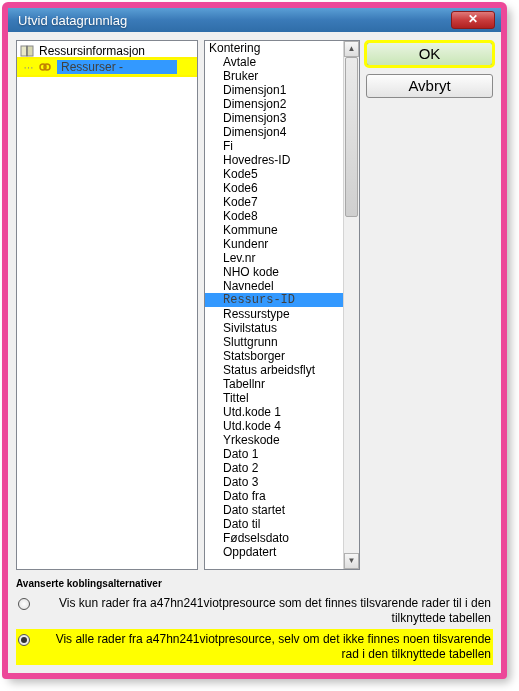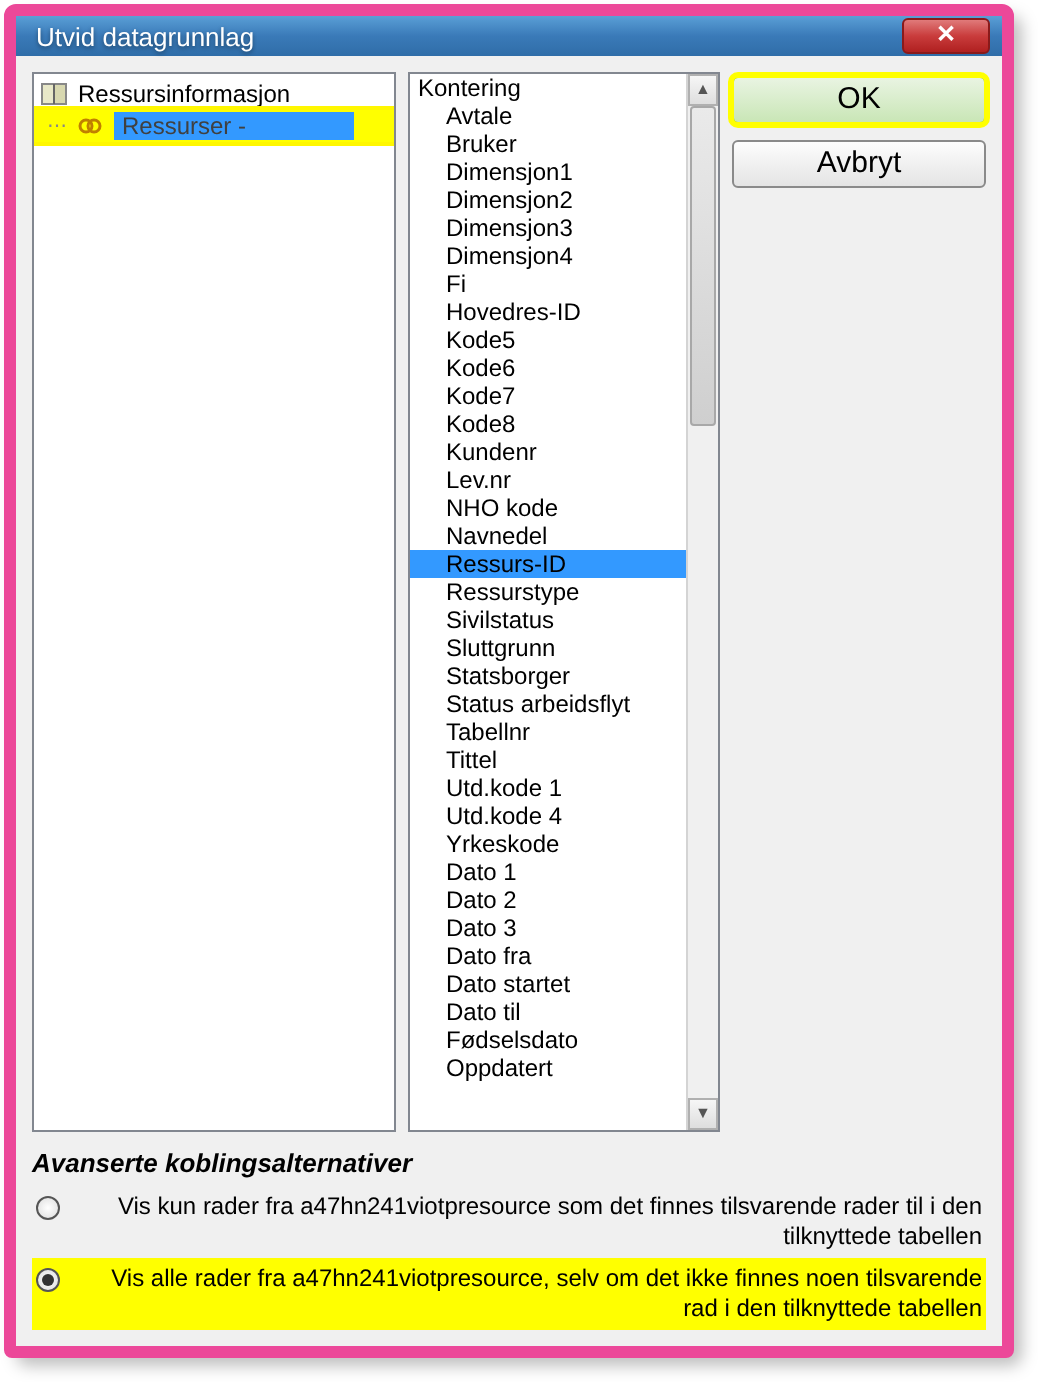--- a/index.html
+++ b/index.html
@@ -168,31 +168,31 @@
     height: 14px;
     line-height: 14px;
     padding-left: 2px;
     white-space: nowrap;
     font-size: 12px;
   }
   .levA { padding-left: 4px; }
   .levB { padding-left: 18px; }
   .list-row.sel {
     background: #3399ff;
-    color: #000000;
+    color: #404040;
+    font-family: Liberation Mono, monospace;
   }
 
   
   .adv {
     margin-top: 8px;
   }
   .adv-title {
     font-weight: bold;
-    font-style: italic;
-    font-size: 13px;
+    font-size: 10px;
     margin-bottom: 4px;
   }
   .radio-row {
     display: flex;
     align-items: flex-start;
     gap: 6px;
     padding: 3px 2px;
     font-size: 12px;
     line-height: 15px;
     text-align: right;
@@ -266,20 +266,21 @@
             <div class="list-row levB">Dimensjon1</div>
             <div class="list-row levB">Dimensjon2</div>
             <div class="list-row levB">Dimensjon3</div>
             <div class="list-row levB">Dimensjon4</div>
             <div class="list-row levB">Fi</div>
             <div class="list-row levB">Hovedres-ID</div>
             <div class="list-row levB">Kode5</div>
             <div class="list-row levB">Kode6</div>
             <div class="list-row levB">Kode7</div>
             <div class="list-row levB">Kode8</div>
+            <div class="list-row levB">Kommune</div>
             <div class="list-row levB">Kundenr</div>
             <div class="list-row levB">Lev.nr</div>
             <div class="list-row levB">NHO kode</div>
             <div class="list-row levB">Navnedel</div>
             <div class="list-row levB sel">Ressurs-ID</div>
             <div class="list-row levB">Ressurstype</div>
             <div class="list-row levB">Sivilstatus</div>
             <div class="list-row levB">Sluttgrunn</div>
             <div class="list-row levB">Statsborger</div>
             <div class="list-row levB">Status arbeidsflyt</div>

